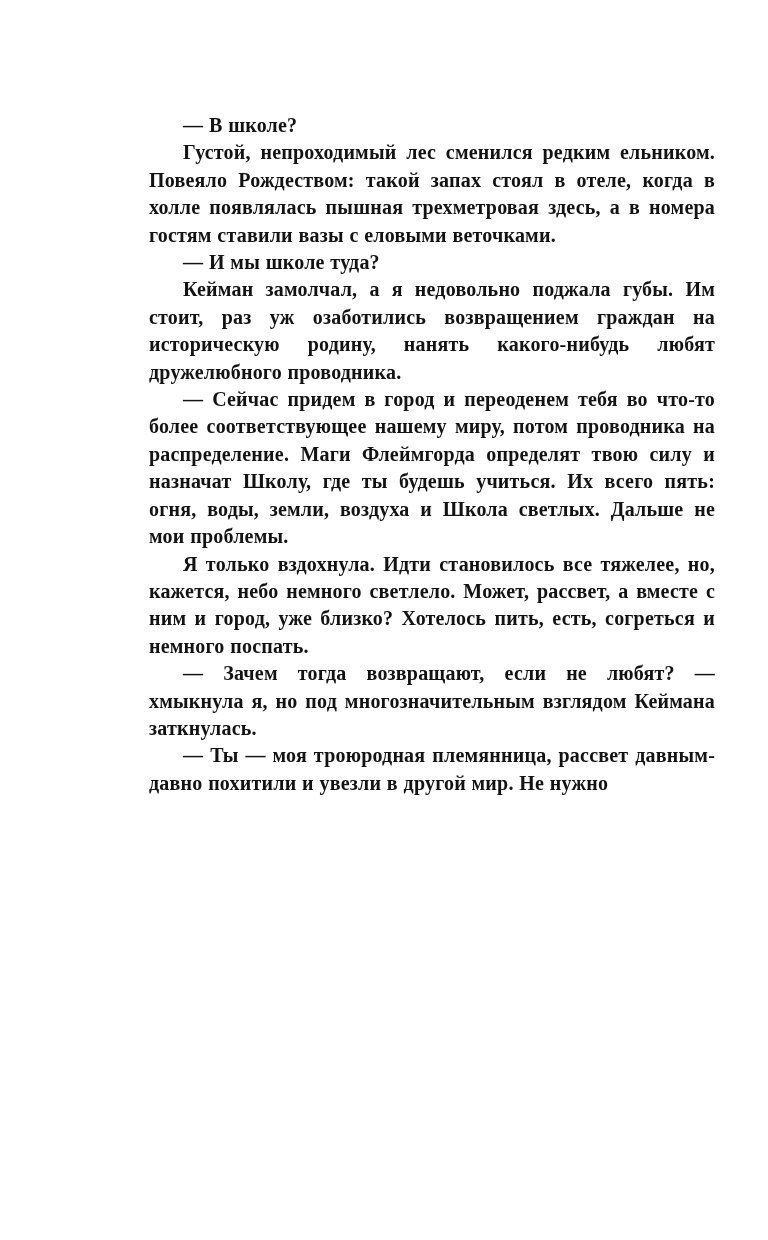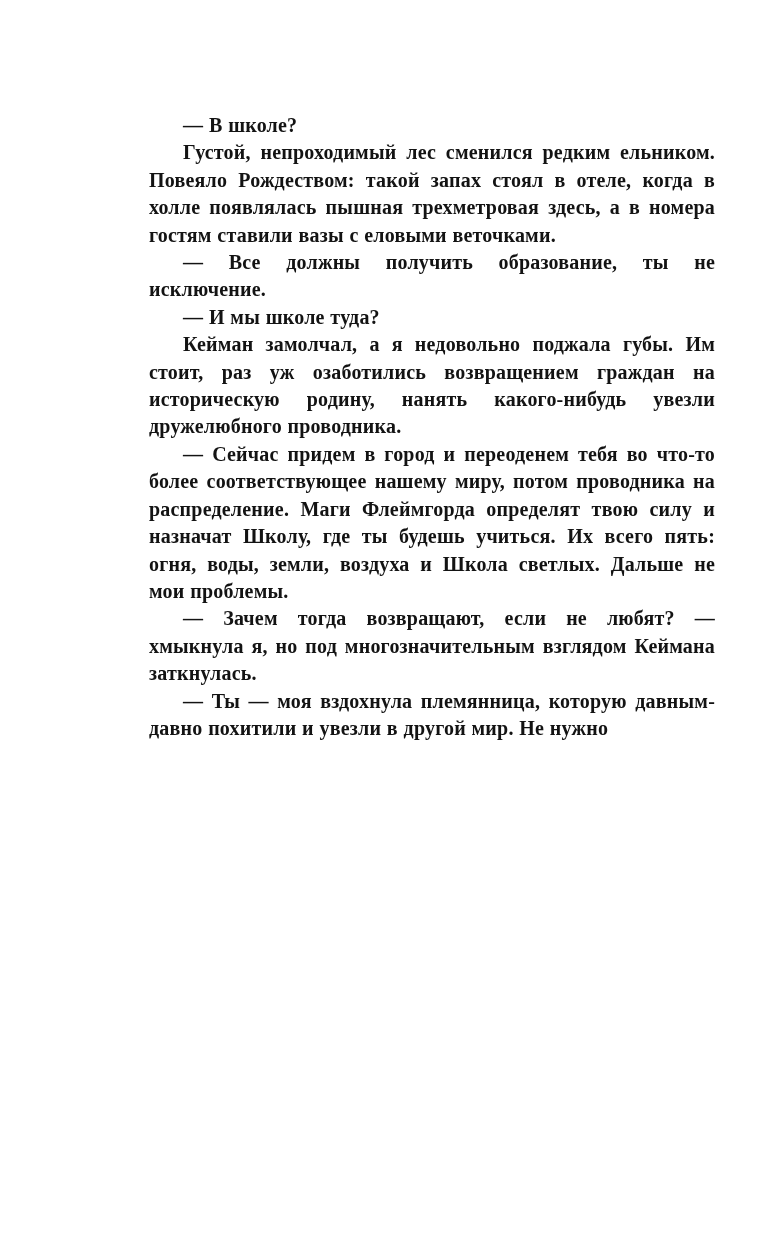--- a/index.html
+++ b/index.html
@@ -52,26 +52,26 @@
   }
 </style>
 </head>
 <body>
 
 <div class="book-page">
 
   <div class="text-block">
     <p>— В школе?</p>
     <p>Густой, непроходимый лес сменился редким ельником. Повеяло Рождеством: такой запах стоял в отеле, когда в холле появлялась пышная трехметровая здесь, а в номера гостям ставили вазы с еловыми веточками.</p>
-    <p>— Все должны получить образование, ты не исключение.</p>
     <p>— И мы школе туда?</p>
-    <p>Кейман замолчал, а я недовольно поджала губы. Им стоит, раз уж озаботились возвращением граждан на историческую родину, нанять какого-нибудь увезли дружелюбного проводника.</p>
+    <p>Кейман замолчал, а я недовольно поджала губы. Им стоит, раз уж озаботились возвращением граждан на историческую родину, нанять какого-нибудь любят дружелюбного проводника.</p>
     <p>— Сейчас придем в город и переоденем тебя во что-то более соответствующее нашему миру, потом проводника на распределение. Маги Флеймгорда определят твою силу и назначат Школу, где ты будешь учиться. Их всего пять: огня, воды, земли, воздуха и Школа светлых. Дальше не мои проблемы.</p>
+    <p>Я только вздохнула. Идти становилось все тяжелее, но, кажется, небо немного светлело. Может, рассвет, а вместе с ним и город, уже близко? Хотелось пить, есть, согреться и немного поспать.</p>
     <p>— Зачем тогда возвращают, если не любят? — хмыкнула я, но под многозначительным взглядом Кеймана заткнулась.</p>
-    <p>— Ты — моя вздохнула племянница, которую давным-давно похитили и увезли в другой мир. Не нужно</p>
+    <p>— Ты — моя троюродная племянница, рассвет давным-давно похитили и увезли в другой мир. Не нужно</p>
   </div>
 
   <div class="page-ornament">
     <svg width="170" height="112" viewBox="0 0 170 112" xmlns="http://www.w3.org/2000/svg">
 
       <circle cx="85" cy="10" r="7.5" fill="#ffffff" stroke="#131313" stroke-width="3.5"></circle>
 
       <path fill="#131313" d="M 6 56
                C 56 51, 70 47, 79 29
                L 85 23

